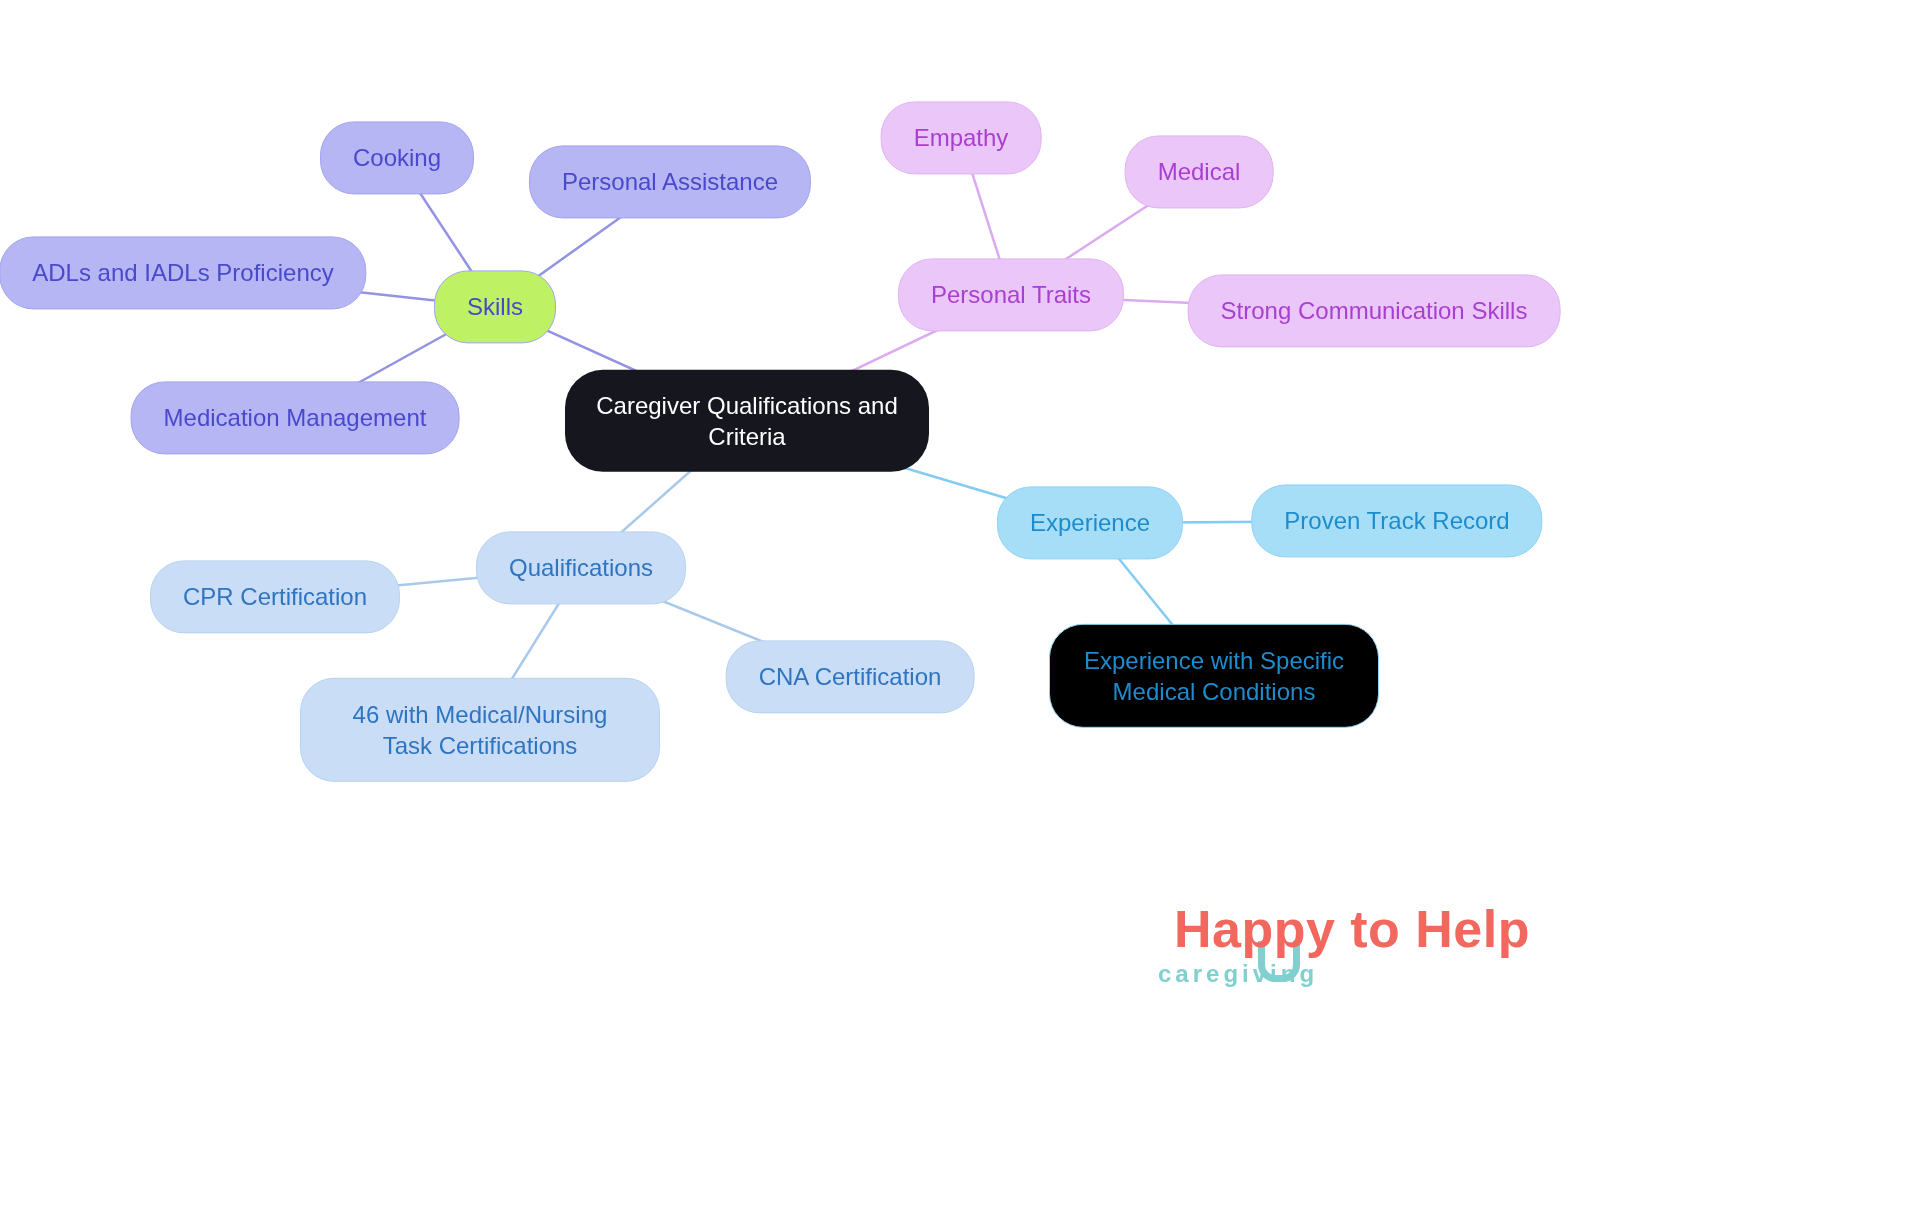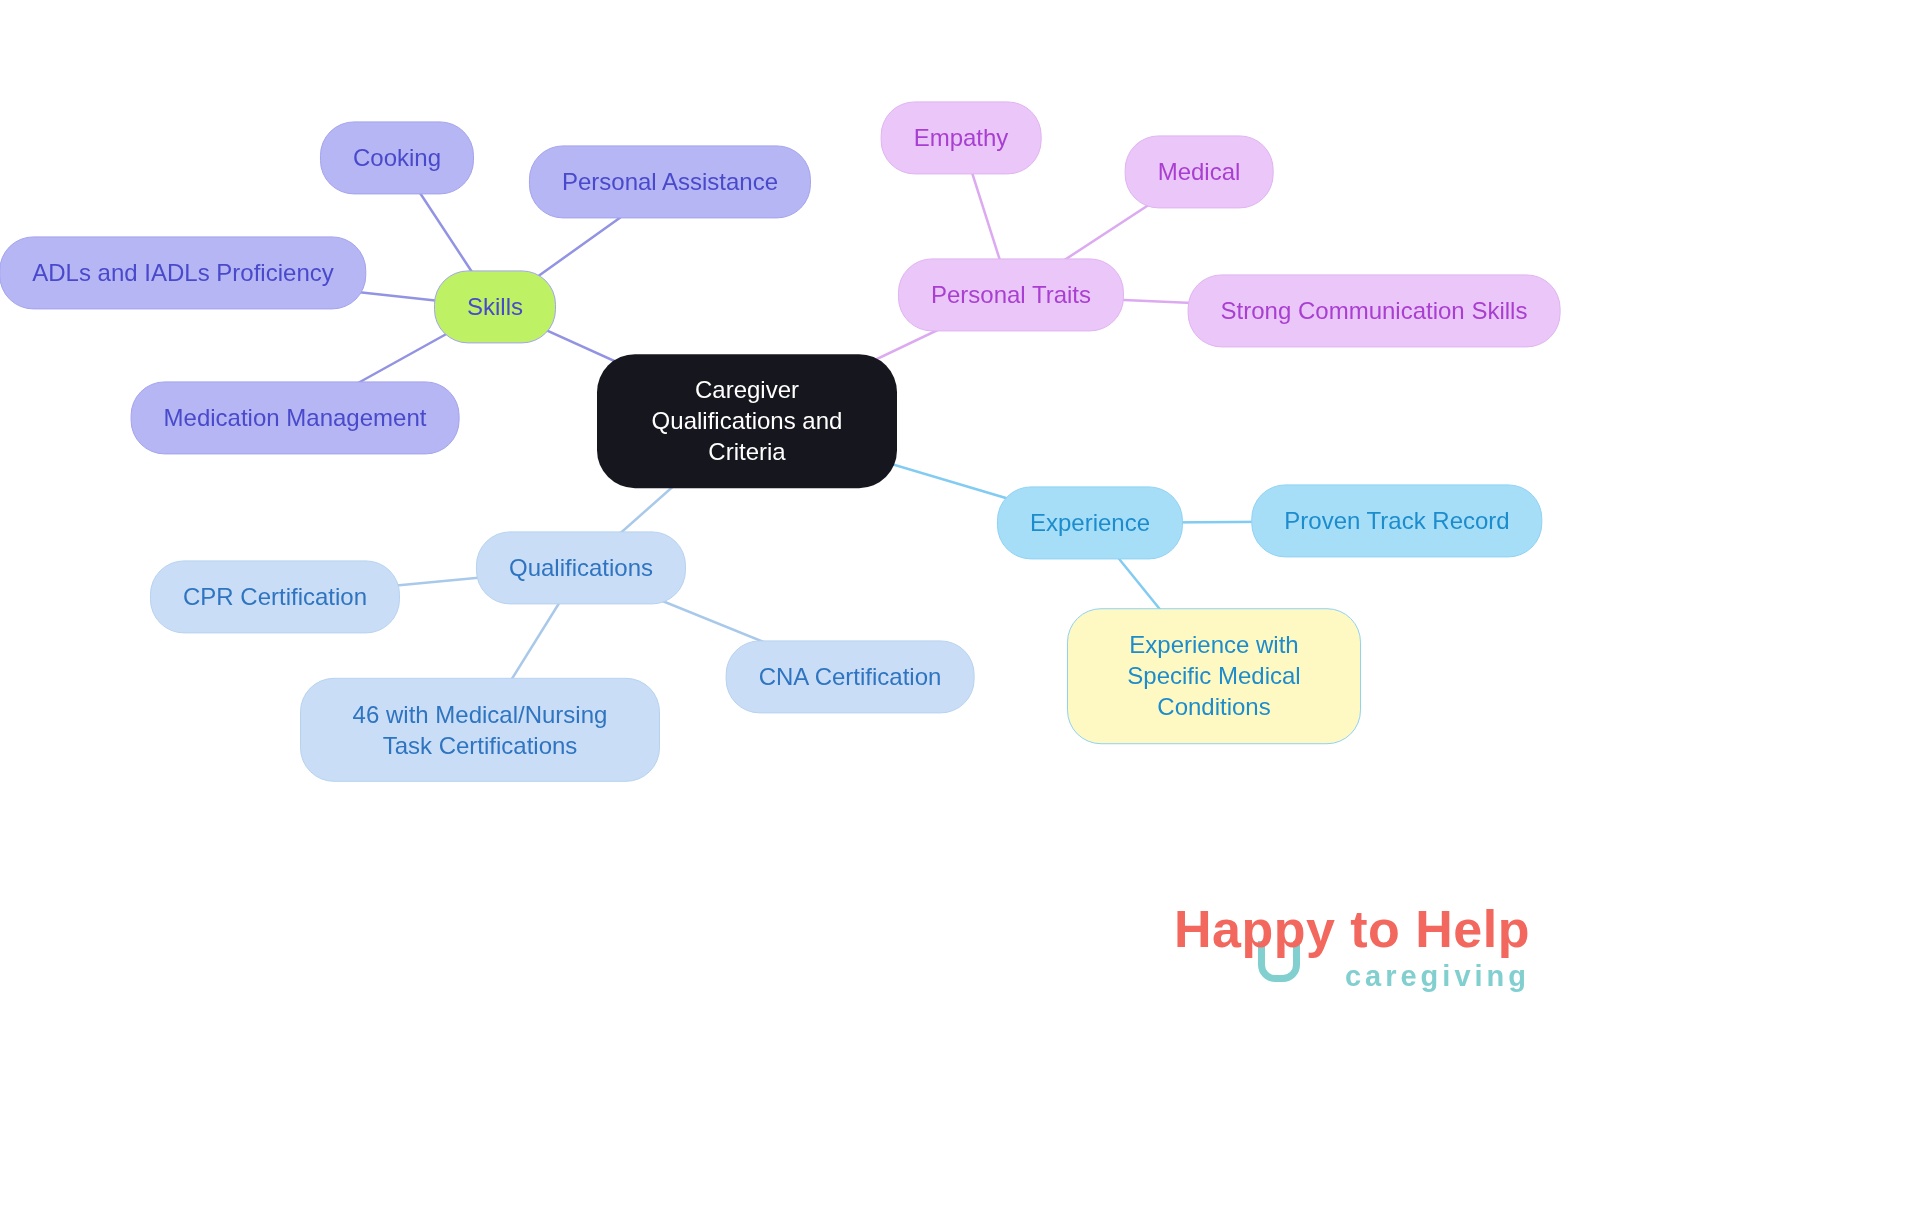--- a/index.html
+++ b/index.html
@@ -61,24 +61,24 @@
     font-size: 52px;
     font-weight: 800;
     line-height: 1.1;
     text-align: right;
     letter-spacing: 0.5px;
   }
   .logo-subtitle {
     position: relative;
     z-index: 2;
     margin-top: 2px;
-    font-size: 29px;
+    font-size: 24px;
     font-weight: 600;
     letter-spacing: 4px;
-    text-align: right;
+    text-align: left;
   }
   .logo-mark {
     position: absolute;
     z-index: 1;
     left: 100px;
     top: 40px;
     width: 28px;
     height: 34px;
     border: 7px solid #82cfcf;
     border-top: none;
@@ -102,36 +102,36 @@
     <line x1="1011" y1="295" x2="1374" y2="311" style="stroke: rgb(220, 170, 240);"></line>
     <line x1="747" y1="421" x2="1090" y2="523" style="stroke: rgb(130, 203, 242);"></line>
     <line x1="1090" y1="523" x2="1397" y2="521" style="stroke: rgb(130, 203, 242);"></line>
     <line x1="1090" y1="523" x2="1214" y2="676" style="stroke: rgb(130, 203, 242);"></line>
     <line x1="747" y1="421" x2="581" y2="568" style="stroke: rgb(169, 201, 234);"></line>
     <line x1="581" y1="568" x2="275" y2="597" style="stroke: rgb(169, 201, 234);"></line>
     <line x1="581" y1="568" x2="850" y2="677" style="stroke: rgb(169, 201, 234);"></line>
     <line x1="581" y1="568" x2="480" y2="730" style="stroke: rgb(169, 201, 234);"></line>
   </svg>
 
-  <div class="node wrap central" style="left: 747px; top: 421px; width: 300px; background: rgb(22, 22, 30); color: rgb(255, 255, 255);">Caregiver Qualifications and Criteria</div>
+  <div class="node wrap central" style="left: 747px; top: 421px; width: 364px; background: rgb(22, 22, 30); color: rgb(255, 255, 255);">Caregiver Qualifications and Criteria</div>
 
   <div class="node" style="left: 495px; top: 307px; background: #bef264; color: rgb(73, 73, 204); border-color: rgb(163, 163, 238);">Skills</div>
   <div class="node" style="left: 397px; top: 158px; background: rgb(182, 182, 244); color: rgb(73, 73, 204); border-color: rgb(163, 163, 238);">Cooking</div>
   <div class="node" style="left: 670px; top: 182px; background: rgb(182, 182, 244); color: rgb(73, 73, 204); border-color: rgb(163, 163, 238);">Personal Assistance</div>
   <div class="node" style="left: 183px; top: 273px; background: rgb(182, 182, 244); color: rgb(73, 73, 204); border-color: rgb(163, 163, 238);">ADLs and IADLs Proficiency</div>
   <div class="node" style="left: 295px; top: 418px; background: rgb(182, 182, 244); color: rgb(73, 73, 204); border-color: rgb(163, 163, 238);">Medication Management</div>
 
   <div class="node" style="left: 1011px; top: 295px; background: rgb(235, 198, 248); color: rgb(169, 63, 209); border-color: rgb(224, 179, 242);">Personal Traits</div>
   <div class="node" style="left: 961px; top: 138px; background: rgb(235, 198, 248); color: rgb(169, 63, 209); border-color: rgb(224, 179, 242);">Empathy</div>
   <div class="node" style="left: 1199px; top: 172px; background: rgb(235, 198, 248); color: rgb(169, 63, 209); border-color: rgb(224, 179, 242);">Medical</div>
   <div class="node" style="left: 1374px; top: 311px; background: rgb(235, 198, 248); color: rgb(169, 63, 209); border-color: rgb(224, 179, 242);">Strong Communication Skills</div>
 
   <div class="node" style="left: 1090px; top: 523px; background: rgb(166, 222, 248); color: rgb(29, 140, 205); border-color: rgb(143, 210, 244);">Experience</div>
   <div class="node" style="left: 1397px; top: 521px; background: rgb(166, 222, 248); color: rgb(29, 140, 205); border-color: rgb(143, 210, 244);">Proven Track Record</div>
-  <div class="node wrap" style="left: 1214px; top: 676px; width: 294px; background: #fef9c3; color: rgb(29, 140, 205); border-color: rgb(143, 210, 244);">Experience with Specific Medical Conditions</div>
+  <div class="node wrap" style="left: 1214px; top: 676px; width: 330px; background: #000000; color: rgb(29, 140, 205); border-color: rgb(143, 210, 244);">Experience with Specific Medical Conditions</div>
 
   <div class="node" style="left: 581px; top: 568px; background: rgb(201, 222, 246); color: rgb(47, 116, 192); border-color: rgb(183, 210, 239);">Qualifications</div>
   <div class="node" style="left: 275px; top: 597px; background: rgb(201, 222, 246); color: rgb(47, 116, 192); border-color: rgb(183, 210, 239);">CPR Certification</div>
   <div class="node" style="left: 850px; top: 677px; background: rgb(201, 222, 246); color: rgb(47, 116, 192); border-color: rgb(183, 210, 239);">CNA Certification</div>
   <div class="node wrap" style="left: 480px; top: 730px; width: 360px; background: rgb(201, 222, 246); color: rgb(47, 116, 192); border-color: rgb(183, 210, 239);">46 with Medical/Nursing Task Certifications</div>
 
   <div class="logo">
     <div class="logo-mark" style="border-color: rgb(130, 207, 207);"></div>
     <div class="logo-title" style="color: rgb(242, 104, 94);">Happy to Help</div>
     <div class="logo-subtitle" style="color: rgb(130, 207, 207);">caregiving</div>

